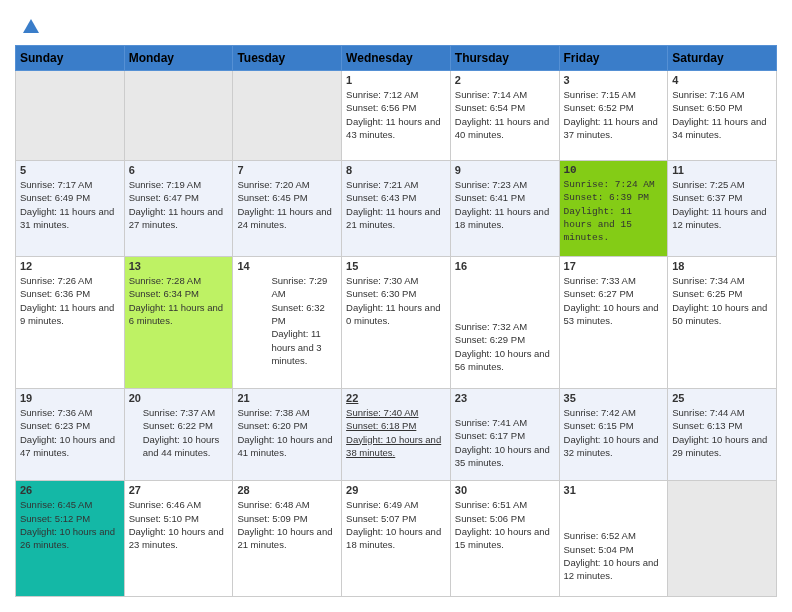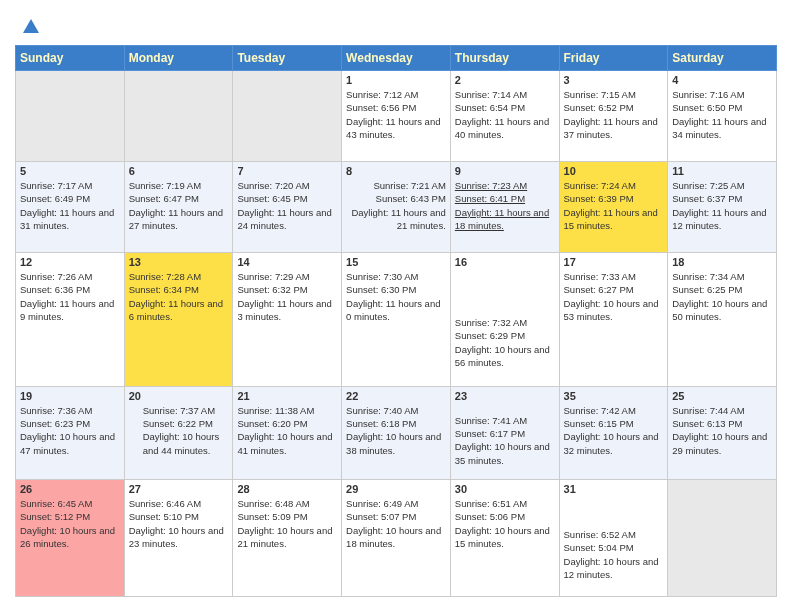--- a/index.html
+++ b/index.html
@@ -44,21 +44,21 @@
     }
     .calendar {
       flex: 1;
       border: 1px solid #ccc;
       border-collapse: collapse;
       width: 100%;
       table-layout: fixed;
     }
     .calendar th {
       background: #3a7dc9;
-      color: #fef9c3;
+      color: #000000;
       font-size: 12px;
       font-weight: bold;
       padding: 5px 4px;
       text-align: left;
       border: 1px solid #5590d4;
     }
     .calendar td {
       vertical-align: top;
       border: 1px solid #ccc;
       padding: 3px 4px;
@@ -163,59 +163,59 @@
 Daylight: 11 hours and 27 minutes.</div>
           </td>
           <td style="background: rgb(238, 242, 250);">
             <span class="day-num">7</span>
             <div class="day-info" style="white-space: pre-line;">Sunrise: 7:20 AM
 Sunset: 6:45 PM
 Daylight: 11 hours and 24 minutes.</div>
           </td>
           <td style="background: rgb(238, 242, 250);">
             <span class="day-num">8</span>
-            <div class="day-info" style="white-space: pre-line; text-align: right;">Sunrise: 7:21 AM
+            <div class="day-info" style="white-space: pre-line;">Sunrise: 7:21 AM
 Sunset: 6:43 PM
 Daylight: 11 hours and 21 minutes.</div>
           </td>
           <td style="background: rgb(238, 242, 250);">
             <span class="day-num">9</span>
-            <div class="day-info" style="white-space: pre-line; text-decoration: underline;">Sunrise: 7:23 AM
+            <div class="day-info" style="white-space: pre-line;">Sunrise: 7:23 AM
 Sunset: 6:41 PM
 Daylight: 11 hours and 18 minutes.</div>
           </td>
-          <td style="background: #fde047;">
+          <td style="background: #84cc16; font-family: Liberation Mono, monospace;">
             <span class="day-num">10</span>
             <div class="day-info" style="white-space: pre-line;">Sunrise: 7:24 AM
 Sunset: 6:39 PM
 Daylight: 11 hours and 15 minutes.</div>
           </td>
           <td style="background: rgb(238, 242, 250);">
             <span class="day-num">11</span>
             <div class="day-info" style="white-space: pre-line;">Sunrise: 7:25 AM
 Sunset: 6:37 PM
 Daylight: 11 hours and 12 minutes.</div>
           </td>
         </tr>
         <tr>
           <td style="background: rgb(255, 255, 255);">
             <span class="day-num">12</span>
             <div class="day-info" style="white-space: pre-line;">Sunrise: 7:26 AM
 Sunset: 6:36 PM
 Daylight: 11 hours and 9 minutes.</div>
           </td>
-          <td style="background: #fde047;">
+          <td style="background: #bef264;">
             <span class="day-num">13</span>
             <div class="day-info" style="white-space: pre-line;">Sunrise: 7:28 AM
 Sunset: 6:34 PM
 Daylight: 11 hours and 6 minutes.</div>
           </td>
           <td style="background: rgb(255, 255, 255);">
             <span class="day-num">14</span>
-            <div class="day-info" style="white-space: pre-line;">Sunrise: 7:29 AM
+            <div class="day-info" style="white-space: pre-line; margin-left: 34px;">Sunrise: 7:29 AM
 Sunset: 6:32 PM
 Daylight: 11 hours and 3 minutes.</div>
           </td>
           <td style="background: rgb(255, 255, 255);">
             <span class="day-num">15</span>
             <div class="day-info" style="white-space: pre-line;">Sunrise: 7:30 AM
 Sunset: 6:30 PM
 Daylight: 11 hours and 0 minutes.</div>
           </td>
           <td style="background: rgb(255, 255, 255);">
@@ -245,25 +245,25 @@
 Daylight: 10 hours and 47 minutes.</div>
           </td>
           <td style="background: rgb(238, 242, 250);">
             <span class="day-num">20</span>
             <div class="day-info" style="white-space: pre-line; margin-left: 14px;">Sunrise: 7:37 AM
 Sunset: 6:22 PM
 Daylight: 10 hours and 44 minutes.</div>
           </td>
           <td style="background: rgb(238, 242, 250);">
             <span class="day-num">21</span>
-            <div class="day-info" style="white-space: pre-line;">Sunrise: 11:38 AM
+            <div class="day-info" style="white-space: pre-line;">Sunrise: 7:38 AM
 Sunset: 6:20 PM
 Daylight: 10 hours and 41 minutes.</div>
           </td>
-          <td style="background: rgb(238, 242, 250);">
+          <td style="background: rgb(238, 242, 250); text-decoration: underline;">
             <span class="day-num">22</span>
             <div class="day-info" style="white-space: pre-line;">Sunrise: 7:40 AM
 Sunset: 6:18 PM
 Daylight: 10 hours and 38 minutes.</div>
           </td>
           <td style="background: rgb(238, 242, 250);">
             <span class="day-num">23</span>
             <div class="day-info" style="white-space: pre-line; margin-top: 12px;">Sunrise: 7:41 AM
 Sunset: 6:17 PM
 Daylight: 10 hours and 35 minutes.</div>
@@ -275,21 +275,21 @@
 Daylight: 10 hours and 32 minutes.</div>
           </td>
           <td style="background: rgb(238, 242, 250);">
             <span class="day-num">25</span>
             <div class="day-info" style="white-space: pre-line;">Sunrise: 7:44 AM
 Sunset: 6:13 PM
 Daylight: 10 hours and 29 minutes.</div>
           </td>
         </tr>
         <tr>
-          <td style="background: #fca5a5;">
+          <td style="background: #14b8a6;">
             <span class="day-num">26</span>
             <div class="day-info" style="white-space: pre-line;">Sunrise: 6:45 AM
 Sunset: 5:12 PM
 Daylight: 10 hours and 26 minutes.</div>
           </td>
           <td style="background: rgb(255, 255, 255);">
             <span class="day-num">27</span>
             <div class="day-info" style="white-space: pre-line;">Sunrise: 6:46 AM
 Sunset: 5:10 PM
 Daylight: 10 hours and 23 minutes.</div>

